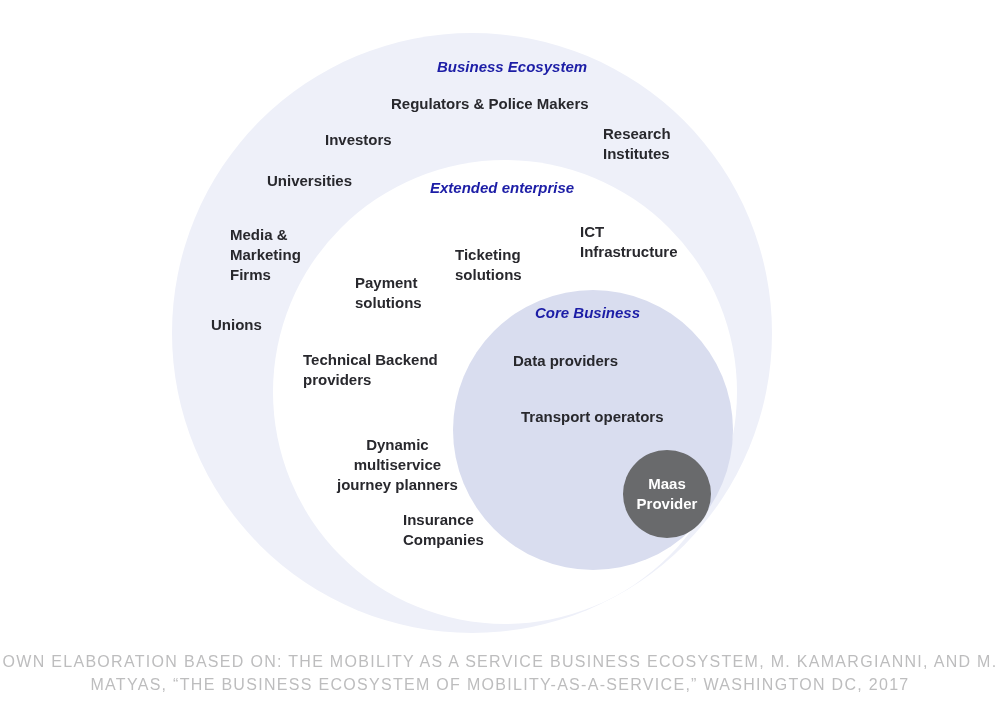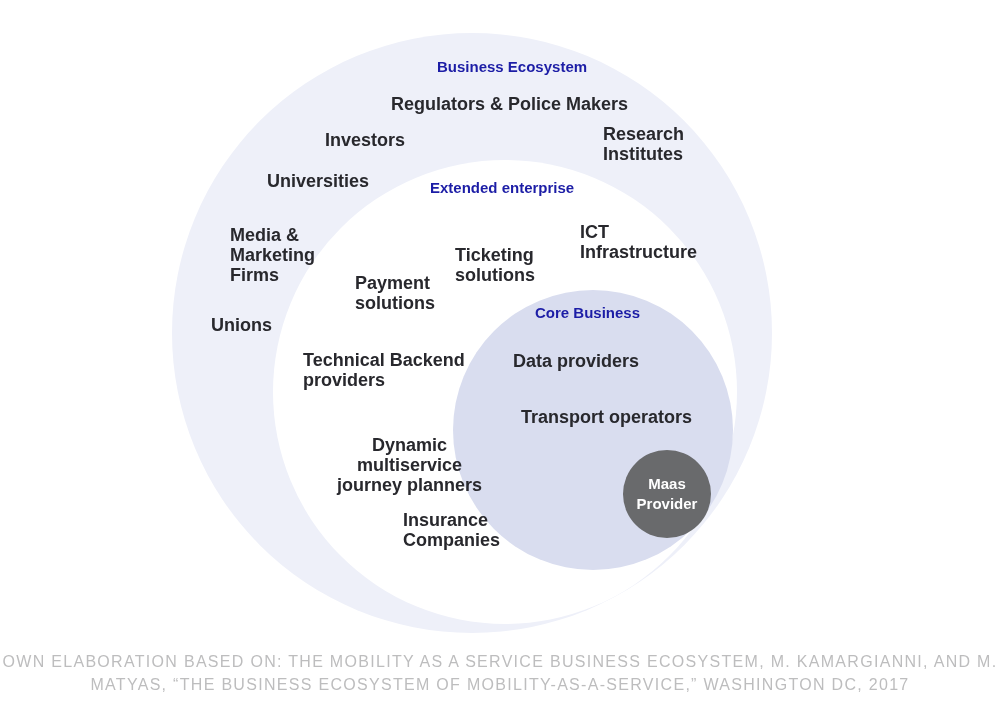--- a/index.html
+++ b/index.html
@@ -41,33 +41,34 @@
     background:var(--core-circle);
   }
   .circle.maas{
     left:623px; top:450px; width:88px; height:88px;
     background:var(--maas-circle);
     display:flex; align-items:center; justify-content:center;
     text-align:center;
   }
   .label{
     position:absolute;
-    font-size:18px;
+    font-size:15px;
     font-weight:bold;
     line-height:20px;
     color:var(--label-dark);
     white-space:pre-line;
   }
   .ring-title{
     position:absolute;
     font-size:15px;
     font-weight:bold;
     line-height:17px;
     color:var(--heading-blue);
     white-space:nowrap;
+    font-style:italic;
   }
   .maas-label{
     font-size:15px;
     font-weight:bold;
     line-height:20px;
     color:var(--maas-text);
     white-space:pre-line;
   }
   .caption{
     position:absolute;

